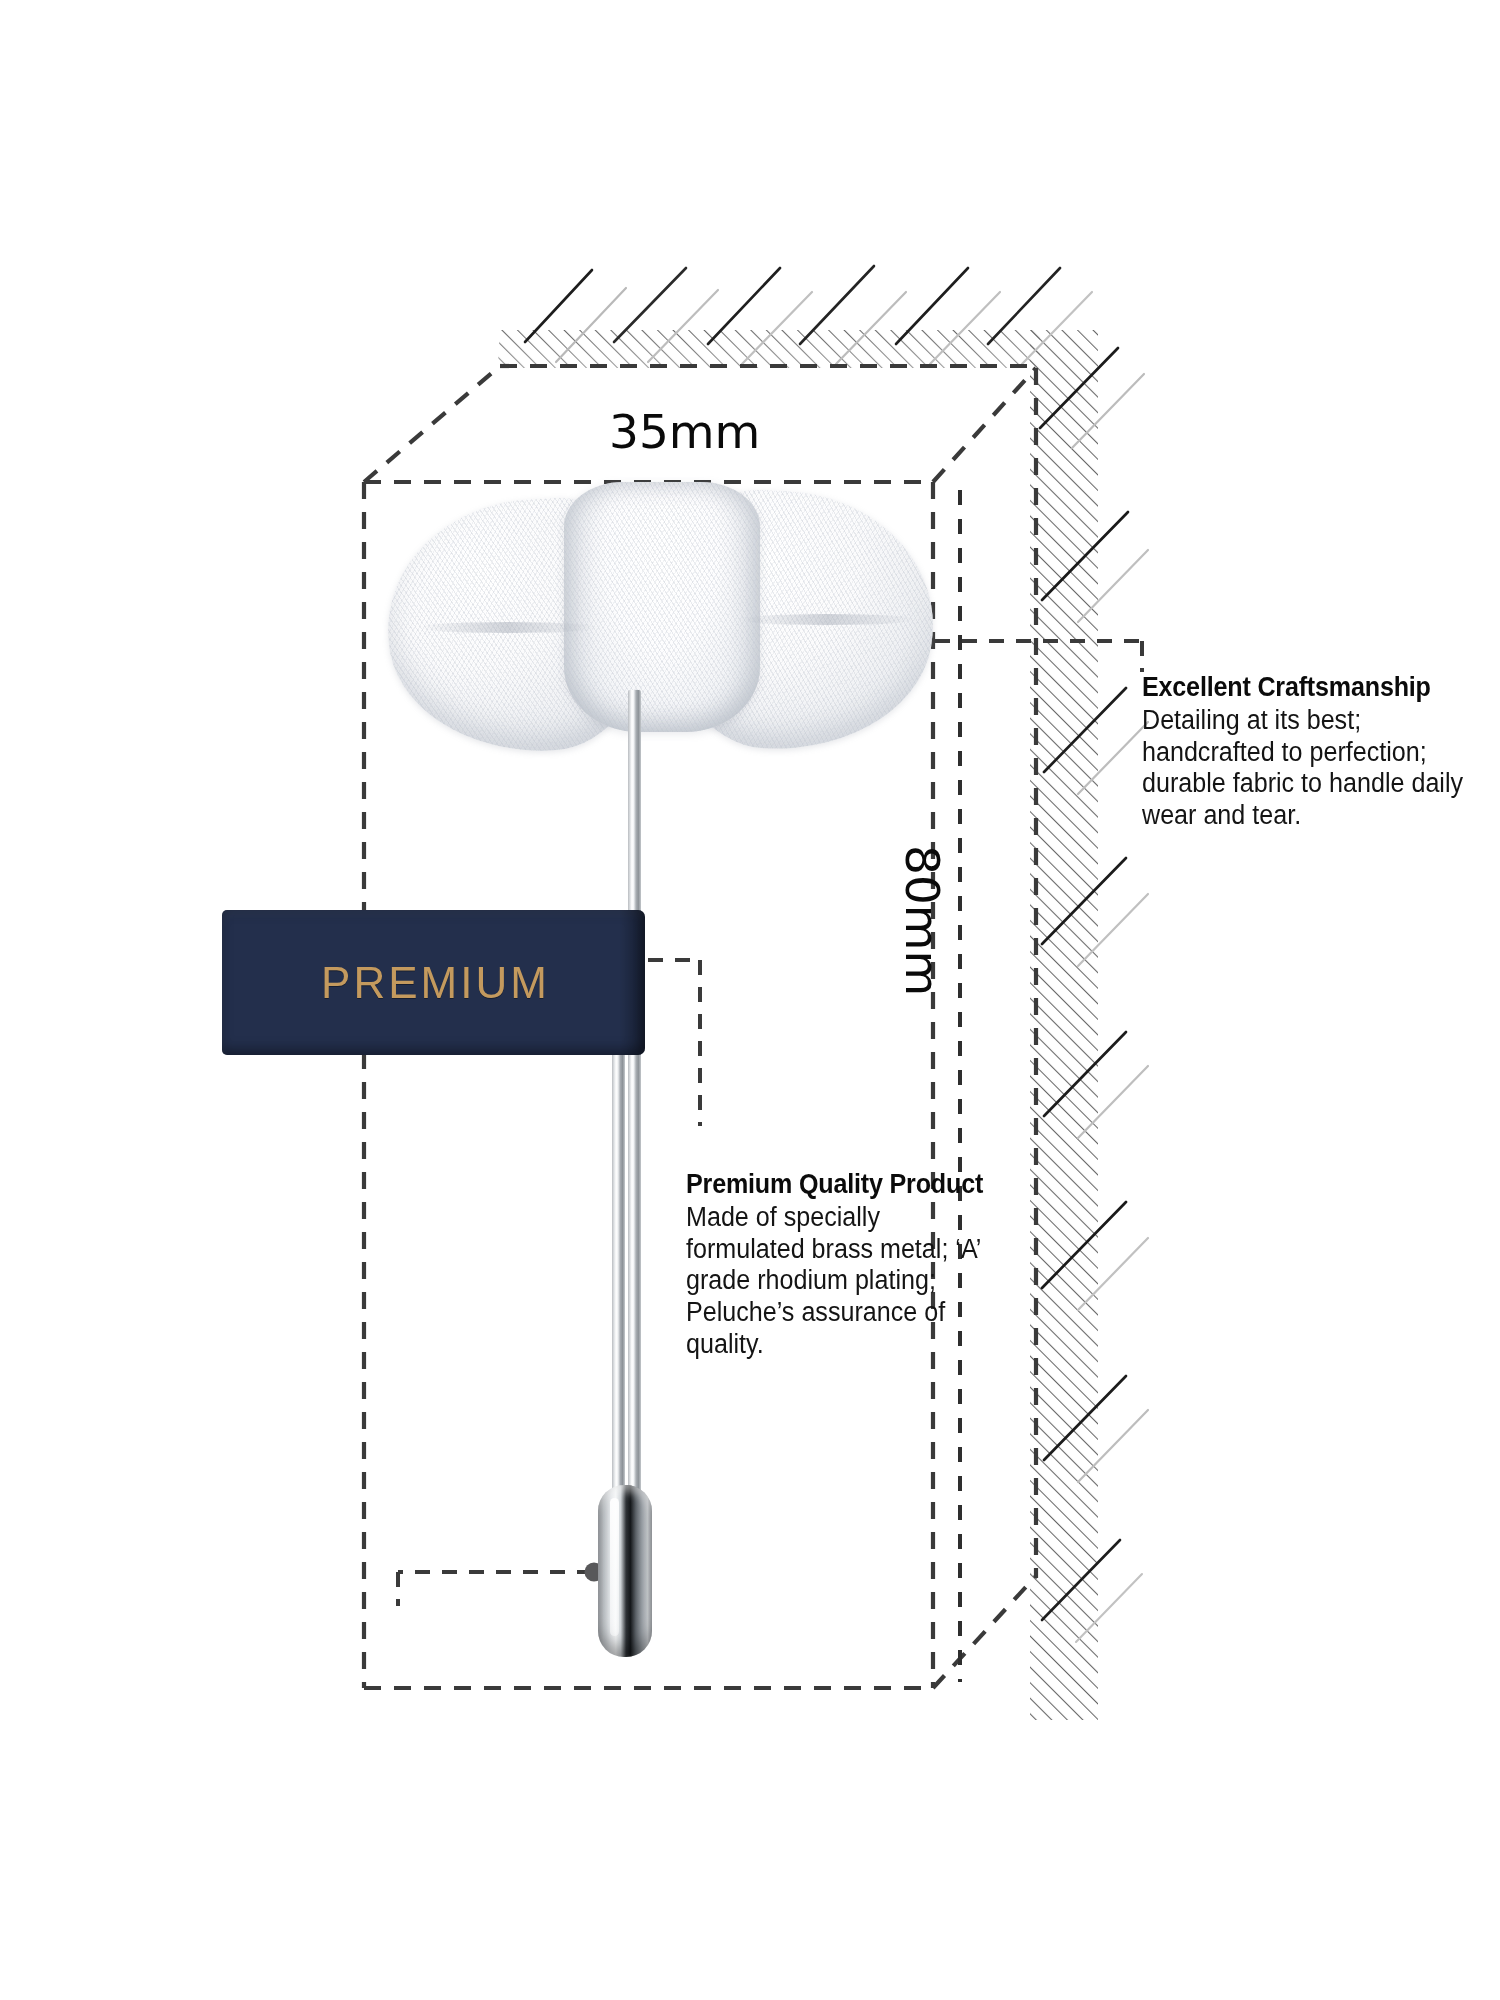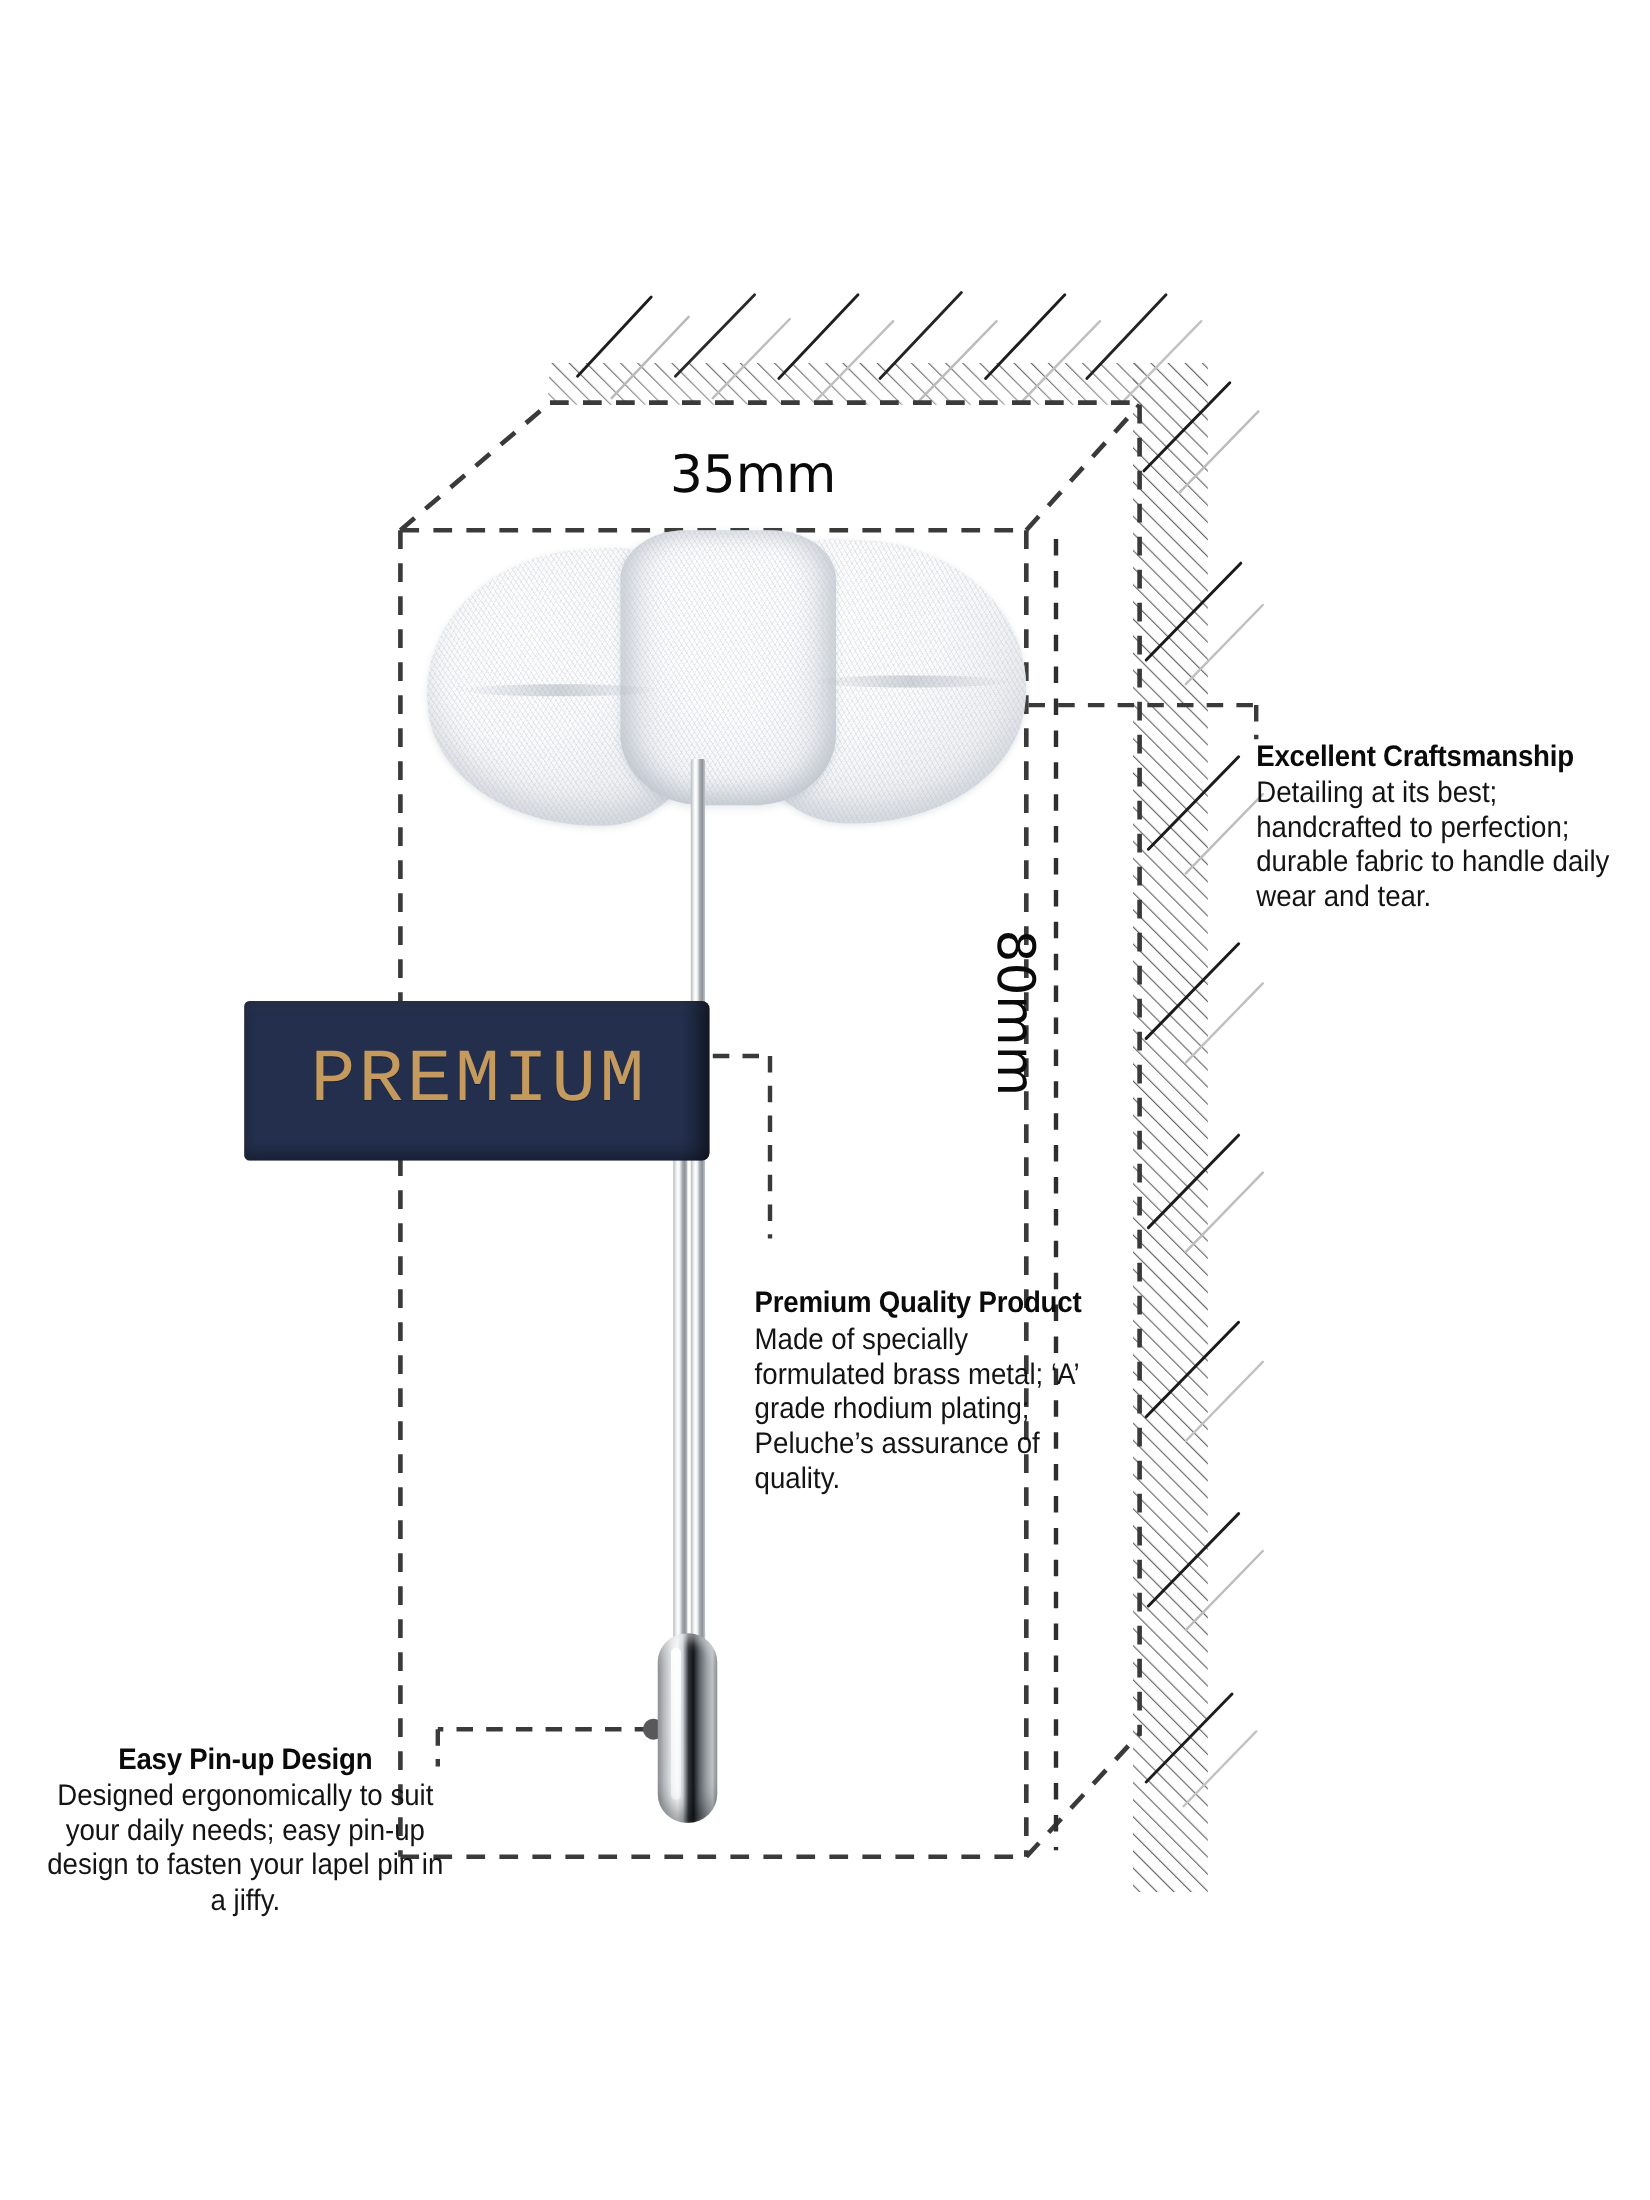--- a/index.html
+++ b/index.html
@@ -88,23 +88,23 @@
     justify-content: center;
     overflow: hidden;
   }
   #premium-label::after {
     content: "";
     position: absolute; right: 0; top: 0;
     width: 26px; height: 100%;
     background: linear-gradient(to right, rgba(255,255,255,0.0), rgba(0,0,0,0.30));
   }
   #premium-text {
-    font-family: Liberation Mono, monospace;
+    font-family: Liberation Sans, sans-serif;
     font-weight: 400;
-    font-size: 68px;
+    font-size: 44px;
     letter-spacing: 3px;
     color: #c49a5e;
     text-shadow: 0 1px 0 rgba(0,0,0,0.35);
     position: relative; z-index: 2;
     padding-right: 12px;
     margin-left: 16px;
   }
 
   
   #pin-shaft {
@@ -341,18 +341,14 @@
   <div class="annot" id="annot-craft">
     <div class="head">Excellent Craftsmanship</div>
     <div class="body">Detailing at its best; handcrafted to perfection; durable fabric to handle daily wear and tear.</div>
   </div>
 
   <div class="annot" id="annot-premium">
     <div class="head">Premium Quality Product</div>
     <div class="body">Made of specially formulated brass metal; ‘A’ grade rhodium plating; Peluche’s assurance of quality.</div>
   </div>
 
-  <div class="annot" id="annot-pin">
-    <div class="head">Easy Pin-up Design</div>
-    <div class="body">Designed ergonomically to suit your daily needs; easy pin-up design to fasten your lapel pin in a jiffy.</div>
-  </div>
 
 </div>
 
 </body></html>

